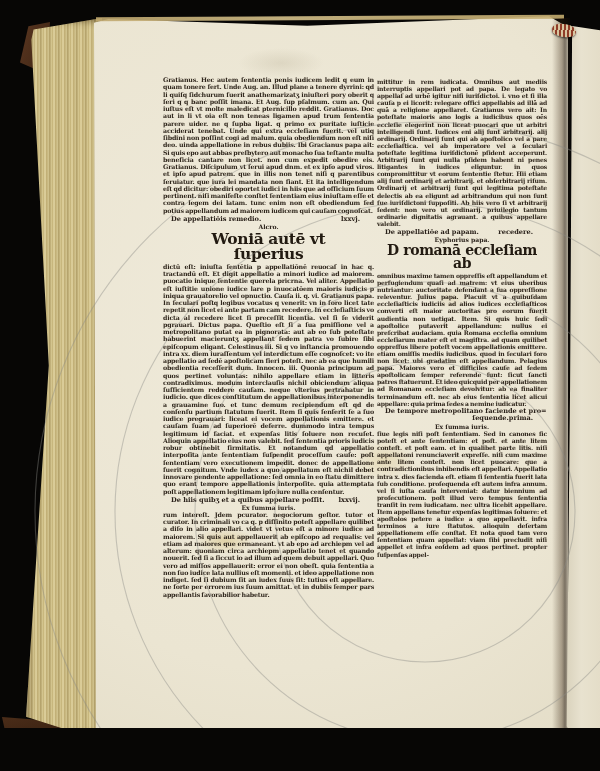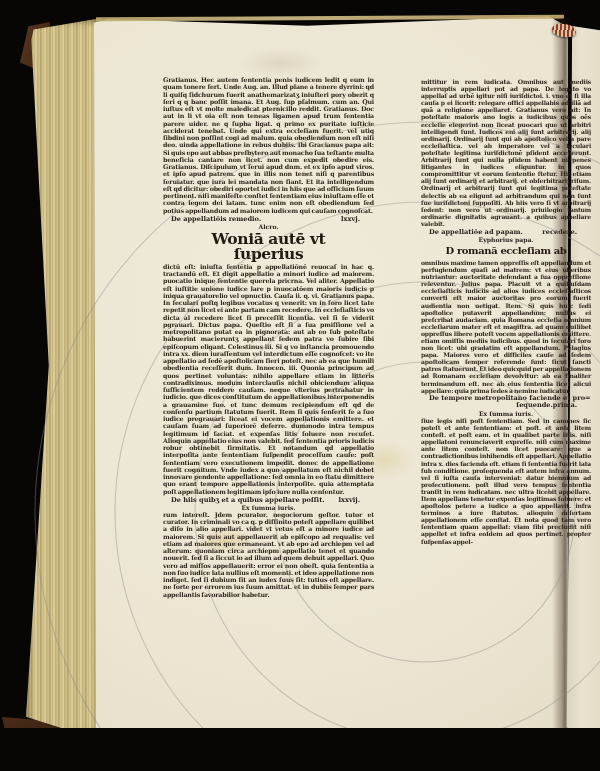--- a/index.html
+++ b/index.html
@@ -46,32 +46,32 @@
     background:radial-gradient(closest-side,rgba(200,168,76,.22),rgba(200,168,76,0));}
   .stain.s3{left:238px;top:48px;width:86px;height:30px;
     background:radial-gradient(closest-side,rgba(140,128,96,.16),rgba(140,128,96,0));}
   .stain.s4{left:430px;top:288px;width:40px;height:22px;
     background:radial-gradient(closest-side,rgba(180,150,80,.14),rgba(180,150,80,0));}
   
   .rings{position:absolute;left:0;top:0;pointer-events:none;}
   
   .col{position:absolute;color:#2d241b;}
   .col-left{left:163px;top:76px;width:211px;}
-  .col-right{left:377px;top:78px;width:170px;margin-left:44px;}
+  .col-right{left:377px;top:78px;width:170px;}
   .bt{font-weight:700;font-size:6.3px;line-height:7.25px;text-align:justify;
       letter-spacing:-.2px;word-spacing:-.6px;color:#30271d;}
   .col-right .bt{font-size:6.1px;line-height:7.1px;}
   .rubric{display:flex;justify-content:space-between;font-weight:700;font-size:6.6px;
       line-height:8px;padding:1px 14px 0 8px;color:#2a211a;}
   .rubric2{font-weight:700;font-size:6.6px;line-height:7.6px;padding:1px 0 0 8px;color:#2a211a;}
   .rubric2 .l2{display:flex;justify-content:flex-end;padding:0 14px 0 0;}
   .inscription{text-align:center;font-weight:700;font-size:6.1px;line-height:7px;color:#2a211a;}
   .hd{font-weight:700;text-align:center;color:#221a11;letter-spacing:-.4px;}
   .col-left .hd{font-size:15.5px;line-height:15px;margin:1px 17px 2px;}
-  .col-right .hd{font-size:10px;line-height:13px;margin:1px 0 2px;}
+  .col-right .hd{font-size:14px;line-height:13px;margin:1px 0 2px;}
 </style>
 </head>
 <body>
 
 <div class="scene">
 
   <div class="cover-top"></div>
   <div class="cover-bottom"></div>
   <div class="stack"></div>
 

